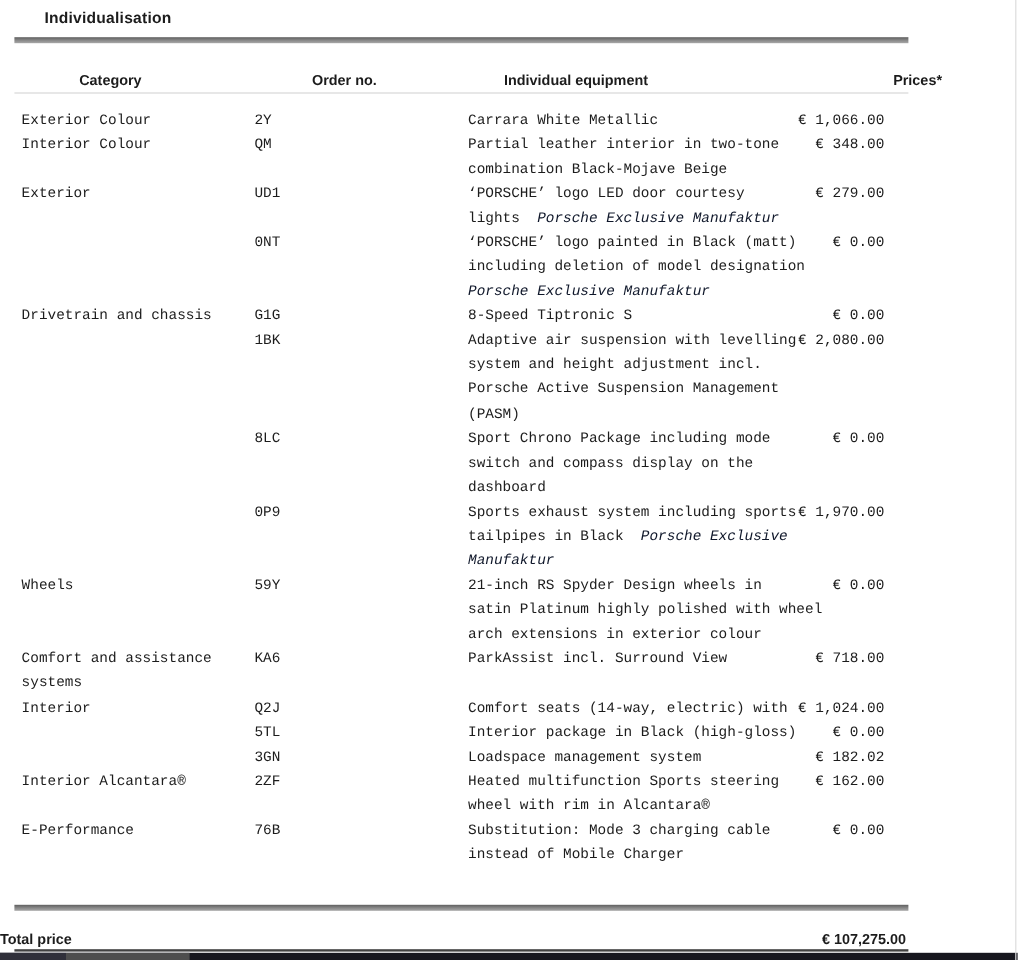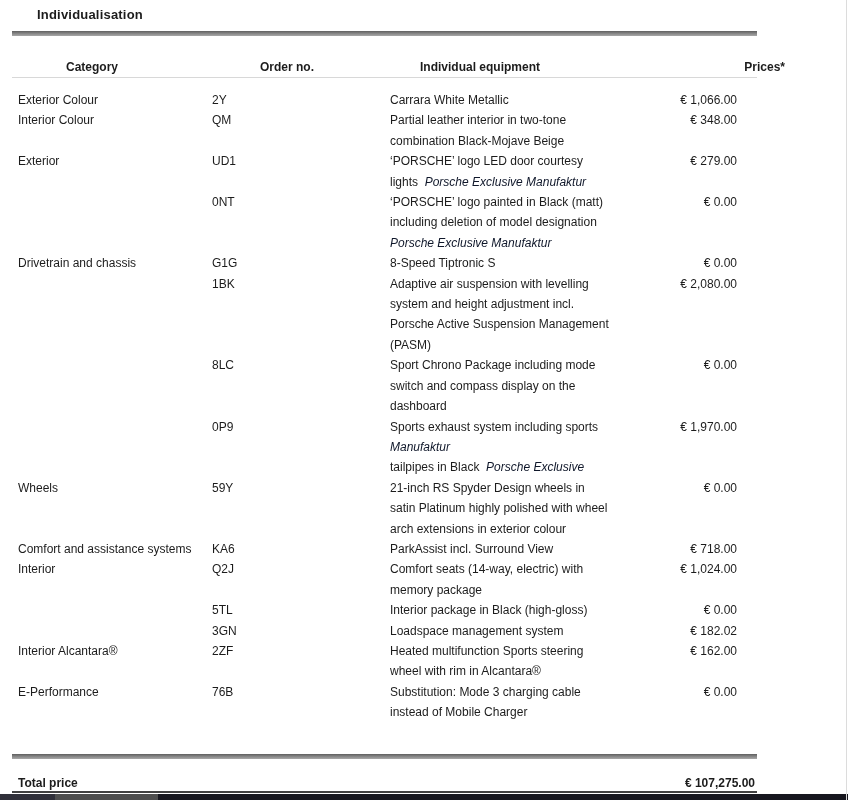--- a/index.html
+++ b/index.html
@@ -30,35 +30,35 @@
   }
 
   .headrow, .trow, .total-row {
     display: flex; font-size: 12px; line-height: 20.4px;
   }
   .headrow {
     position: absolute; left: 0; top: 57px; width: 755px;
     font-weight: bold;
     margin-left: 48px;
   }
-  #table-body { position: absolute; left: 0; top: 90px; width: 755px; }
+  #table-body { position: absolute; left: 0; top: 90px; width: 755px; font-family: Liberation Mono, monospace; }
 
   .c-cat   { width: 212px; padding-left: 18px; box-sizing: border-box; flex: none; }
   .c-code  { width: 160px; flex: none; }
   .c-eq    { width: 258px; flex: none; }
   .c-price { width: 107px; flex: none; text-align: right; }
 
   .eq-line { white-space: pre; margin-left: 18px; }
   .em { font-style: italic; color: #0f172a; }
 
   .total-row {
     position: absolute; left: 0; top: 773px; width: 755px;
     font-weight: bold;
   }
-  .total-label { padding-left: 18px; flex: 1; }
+  .total-label { flex: 1; }
   .total-price { width: 160px; text-align: right; flex: none; }
 
   .darkline {
     position: absolute; left: 12px; top: 791px; width: 745px; height: 2px;
     background: #414141;
   }
   .bottombar {
     position: absolute; left: 0; top: 794px; width: 848px; height: 6px;
     background: #17171f;
   }
@@ -157,22 +157,22 @@
           <div class="eq-line"><span>switch and compass display on the</span></div>
           <div class="eq-line"><span>dashboard</span></div>
         </div>
         <div class="c-price">€ 0.00</div>
       </div>
       <div class="trow">
         <div class="c-cat"></div>
         <div class="c-code">0P9</div>
         <div class="c-eq">
           <div class="eq-line"><span>Sports exhaust system including sports</span></div>
+          <div class="eq-line"><span>tailpipes in Black  </span><span class="em">Porsche Exclusive</span></div>
           <div class="eq-line"><span class="em">Manufaktur</span></div>
-          <div class="eq-line"><span>tailpipes in Black  </span><span class="em">Porsche Exclusive</span></div>
         </div>
         <div class="c-price">€ 1,970.00</div>
       </div>
       <div class="trow">
         <div class="c-cat">Wheels</div>
         <div class="c-code">59Y</div>
         <div class="c-eq">
           <div class="eq-line"><span>21-inch RS Spyder Design wheels in</span></div>
           <div class="eq-line"><span>satin Platinum highly polished with wheel</span></div>
           <div class="eq-line"><span>arch extensions in exterior colour</span></div>
@@ -185,21 +185,20 @@
         <div class="c-eq">
           <div class="eq-line"><span>ParkAssist incl. Surround View</span></div>
         </div>
         <div class="c-price">€ 718.00</div>
       </div>
       <div class="trow">
         <div class="c-cat">Interior</div>
         <div class="c-code">Q2J</div>
         <div class="c-eq">
           <div class="eq-line"><span>Comfort seats (14-way, electric) with</span></div>
-          <div class="eq-line"><span>memory package</span></div>
         </div>
         <div class="c-price">€ 1,024.00</div>
       </div>
       <div class="trow">
         <div class="c-cat"></div>
         <div class="c-code">5TL</div>
         <div class="c-eq">
           <div class="eq-line"><span>Interior package in Black (high-gloss)</span></div>
         </div>
         <div class="c-price">€ 0.00</div>

